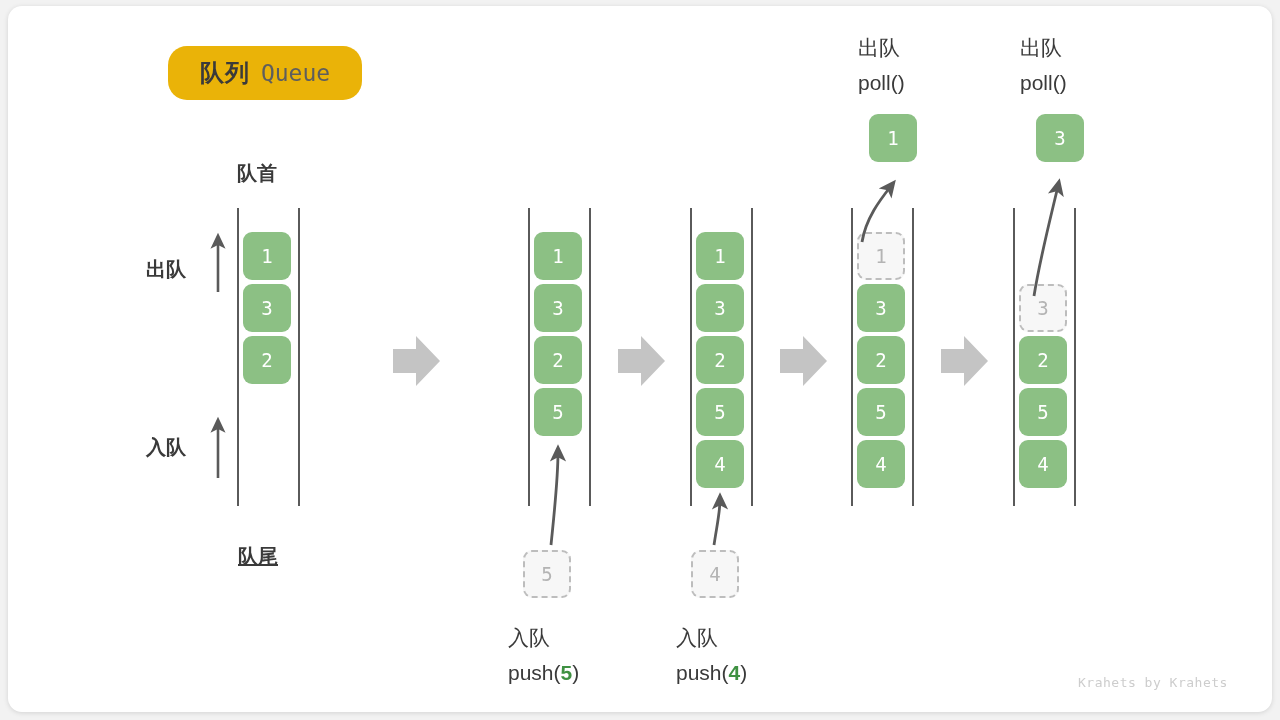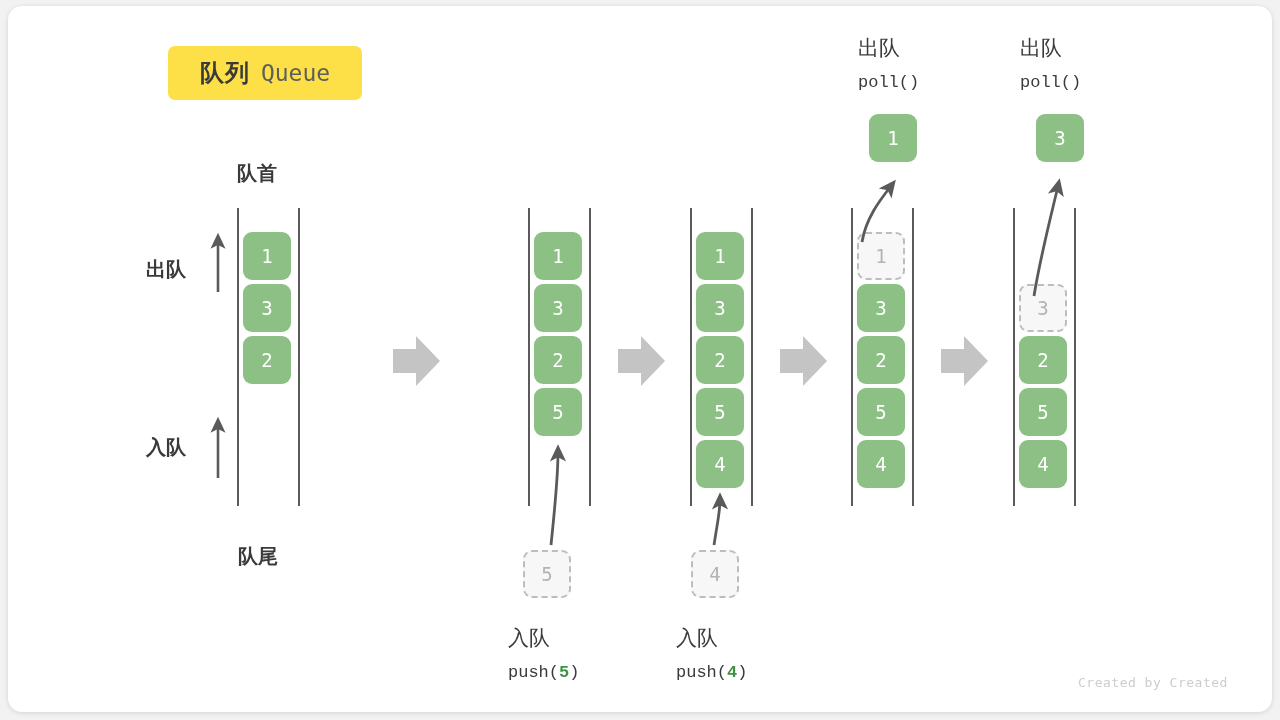--- a/index.html
+++ b/index.html
@@ -12,21 +12,21 @@
   #card{
     position:absolute;left:8px;top:6px;width:1264px;height:706px;
     background:#ffffff;border-radius:14px;
     box-shadow:0 1px 5px rgba(0,0,0,0.13);
   }
   #stage{position:absolute;left:0;top:0;width:1280px;height:720px;}
 
   
   #title-chip{
     position:absolute;left:168px;top:46px;width:194px;height:54px;
-    background:#fde047;border-radius:7px;
+    background:#eab308;border-radius:19px;
     display:flex;align-items:center;justify-content:center;gap:11px;
   }
   #title-chip .cn{font-size:24px;font-weight:bold;color:#3a3a3a;letter-spacing:1px;}
   #title-chip .en{font-family:"DejaVu Sans Mono",monospace;font-size:23px;color:#5e5e5e;}
 
   
   .rail{position:absolute;width:2px;background:#5a5a5a;}
 
   
   .box{
@@ -37,21 +37,21 @@
   }
   .box.solid{background:#8cc084;color:#ffffff;}
   .box.ghost{background:#f7f7f7;border:2px dashed #bdbdbd;color:#b4b4b4;}
 
   
   .lbl{position:absolute;color:#3a3a3a;white-space:nowrap;}
   .lbl.head{font-size:20px;font-weight:bold;}
   .lbl.side{font-size:20px;font-weight:bold;}
   .op{position:absolute;white-space:nowrap;color:#3a3a3a;line-height:35px;}
   .op .cn{font-size:21px;display:block;}
-  .op .code{font-family:Liberation Mono, monospace;font-size:17px;display:block;}
+  .op .code{font-family:Liberation Sans, sans-serif;font-size:21px;display:block;}
   .op .code .num{color:#3f9142;font-weight:bold;}
 
   #credit{
     position:absolute;left:1078px;top:675px;
     font-family:"DejaVu Sans Mono",monospace;font-size:13px;color:#cdcdcd;
     letter-spacing:.5px;white-space:nowrap;
   }
   svg.overlay{position:absolute;left:0;top:0;width:1280px;height:720px;pointer-events:none;}
 </style>
 </head>
@@ -60,21 +60,21 @@
 <div id="card"></div>
 
 <div id="stage">
 
   <div id="title-chip">
     <span class="cn">队列</span>
     <span class="en">Queue</span>
   </div>
 
   <div class="lbl head" style="left:237px;top:160px;">队首</div>
-  <div class="lbl head" style="left:238px;top:543px;">队尾</div>
+  <div class="lbl head" style="left:238px;top:543px;text-decoration:underline;">队尾</div>
   <div class="lbl side" style="left:146px;top:256px;">出队</div>
   <div class="lbl side" style="left:146px;top:434px;">入队</div>
 
   <div class="rail" style="left:237px;top:208px;height:298px;"></div>
   <div class="rail" style="left:298px;top:208px;height:298px;"></div>
   <div class="box solid" style="left:243px;top:232px;">1</div>
   <div class="box solid" style="left:243px;top:284px;">3</div>
   <div class="box solid" style="left:243px;top:336px;">2</div>
 
   <div class="rail" style="left:528px;top:208px;height:298px;"></div>
@@ -164,14 +164,14 @@
       <path d="M618,349 h23 v-13 l24,25 l-24,25 v-13 h-23 z"></path>
     </g>
     <g fill="#c4c4c4">
       <path d="M780,349 h23 v-13 l24,25 l-24,25 v-13 h-23 z"></path>
     </g>
     <g fill="#c4c4c4">
       <path d="M941,349 h23 v-13 l24,25 l-24,25 v-13 h-23 z"></path>
     </g>
   </svg>
 
-  <div id="credit">Created by Created</div>
+  <div id="credit">Krahets by Krahets</div>
 </div>
 
 </body></html>

